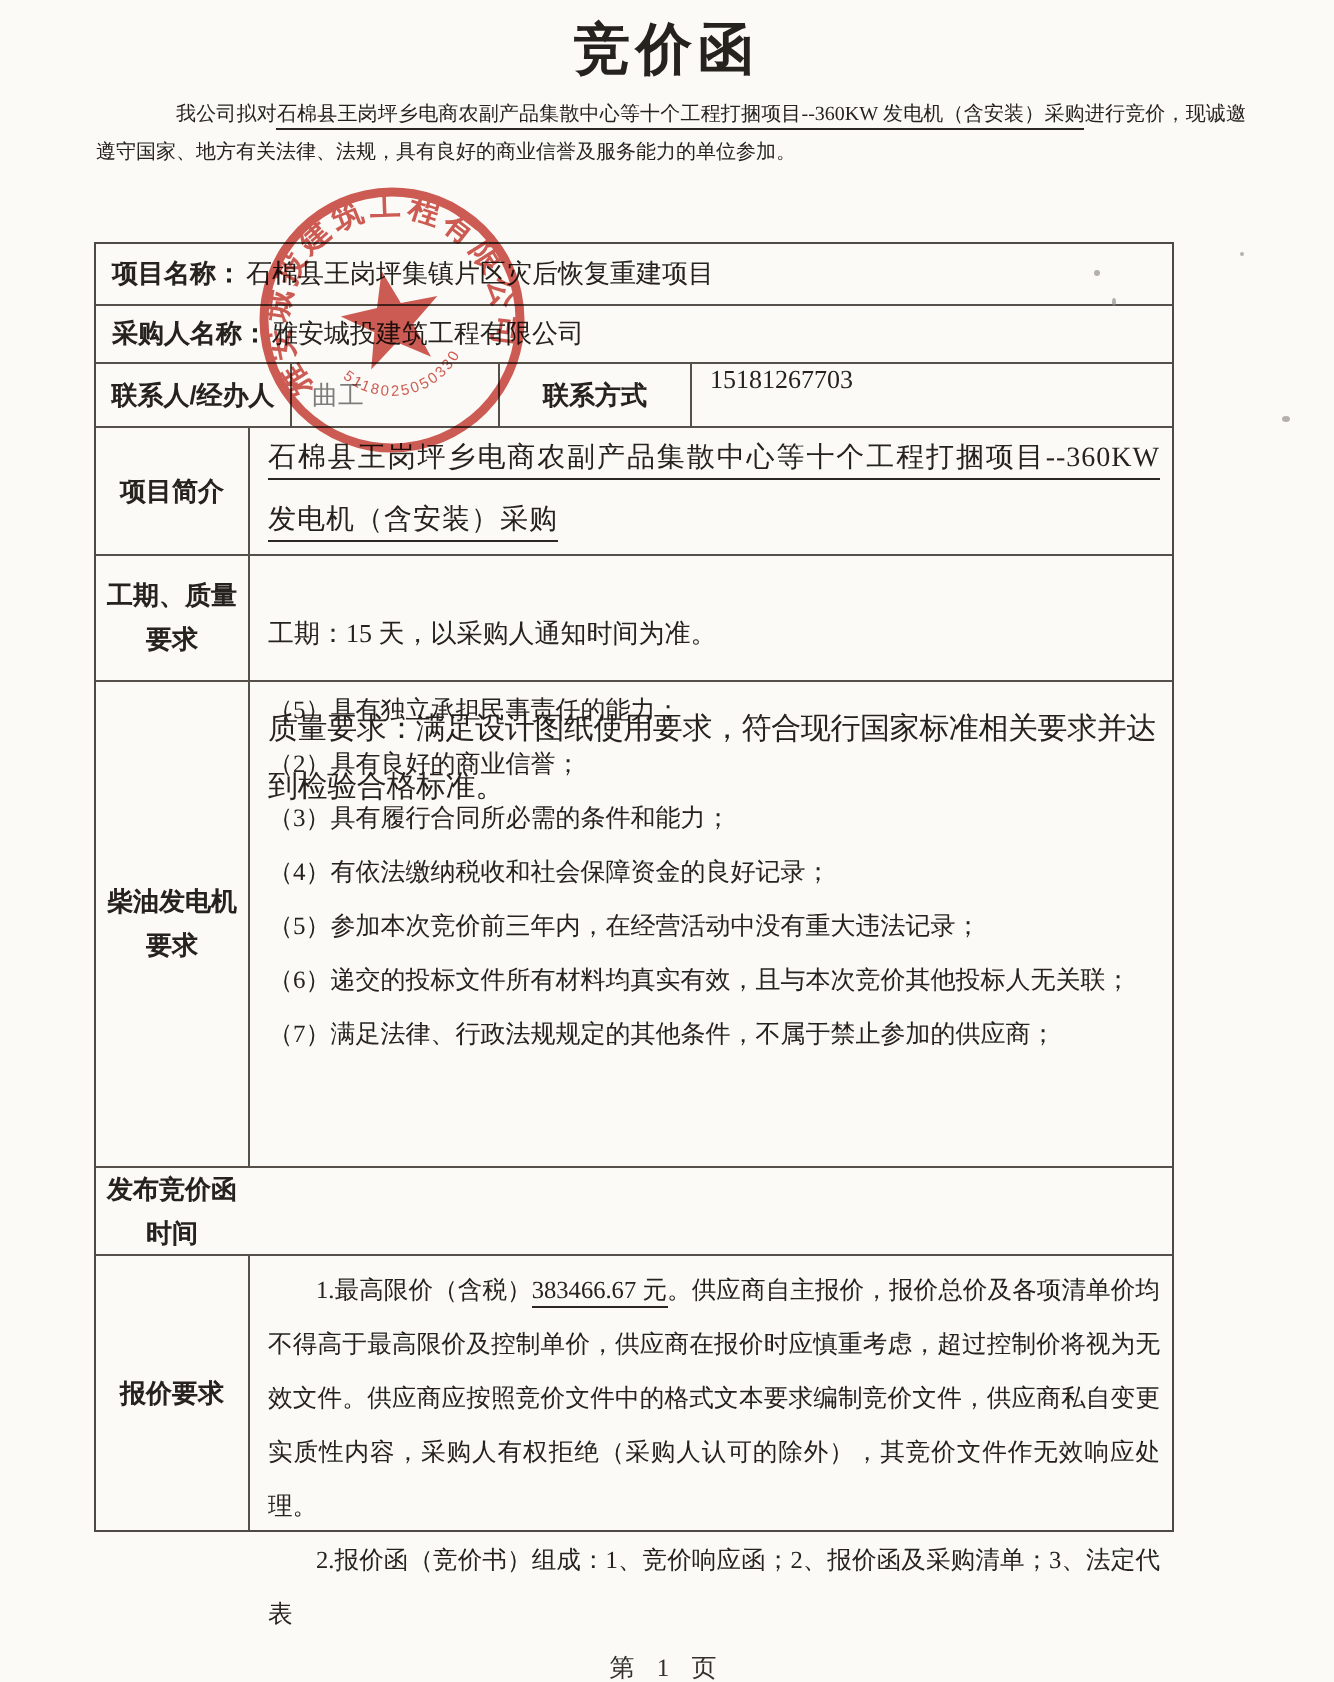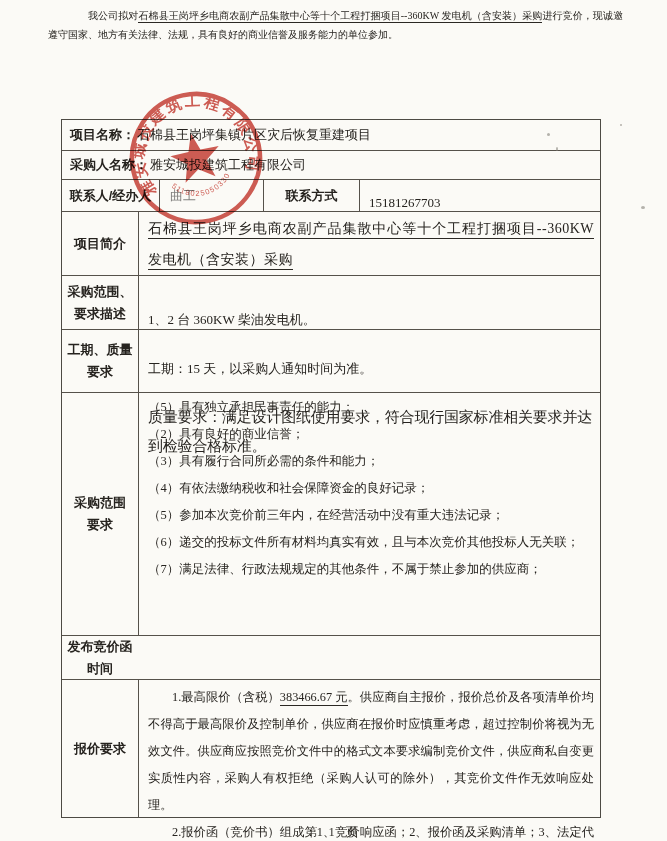--- a/index.html
+++ b/index.html
@@ -27,40 +27,40 @@
     margin:6px 44px 0 48px;
     font-size:10px;
     line-height:19px;
     text-align:justify;
     text-indent:40px;
   }
   .u{border-bottom:1px solid #2b2823;padding-bottom:1px;}
 
   .doc-table{
     position:absolute;
-    left:61px;top:113px;
+    left:47px;top:113px;
     width:538px;
     border:1.4px solid #4d4a44;
     background:transparent;
     font-size:13px;
   }
   .trow{display:flex;box-sizing:border-box;}
   .trow + .trow{border-top:1px solid #55514a;}
   .cell{box-sizing:border-box;min-width:0;}
   .cell + .cell{border-left:1px solid #55514a;}
   .lbl{
     width:76px;flex:0 0 76px;
     display:flex;flex-direction:column;align-items:center;justify-content:center;
     text-align:center;
     font-weight:bold;
     font-family:"Liberation Sans","DejaVu Sans",sans-serif;
     font-size:13px;line-height:22px;
     padding:0 2px;
   }
-  .val{flex:1;padding:0 6px 0 9px;display:flex;flex-direction:column;justify-content:flex-end;}
+  .val{flex:1;padding:0 6px 0 9px;display:flex;flex-direction:column;justify-content:flex-start;}
   .fullcell{flex:1;display:flex;align-items:center;padding:0 6px 0 8px;}
   .fullcell .rowlabel{font-weight:bold;font-family:"Liberation Sans","DejaVu Sans",sans-serif;margin-right:2px;white-space:nowrap;}
 
   .r1{height:30px;} .r2{height:29px;} .r3{height:32px;}
   .r4{height:64px;} .r5{height:54px;} .r6{height:63px;}
   .r7{height:243px;} .r8{height:44px;} .r9{height:138px;}
 
   .c-contact-lbl{width:97px;flex:0 0 97px;}
   .c-contact-name{width:104px;flex:0 0 104px;display:flex;align-items:center;padding-left:10px;}
   .c-method-lbl{width:96px;flex:0 0 96px;}
@@ -104,20 +104,21 @@
   .sp1{left:547px;top:127px;width:3px;height:3px;}
   .sp2{left:556px;top:141px;width:2px;height:4px;}
   .sp3{left:641px;top:200px;width:4px;height:3px;}
   .sp4{left:620px;top:118px;width:2px;height:2px;}
 </style>
 </head>
 <body>
 
 <div class="page">
 
+  <h1 class="doc-title">竞价函</h1>
 
   <p class="intro"><span>我公司拟对</span><span class="u">石棉县王岗坪乡电商农副产品集散中心等十个工程打捆项目--360KW 发电机（含安装）采购</span><span>进行竞价，现诚邀遵守国家、地方有关法律、法规，具有良好的商业信誉及服务能力的单位参加。</span></p>
 
   <div class="doc-table">
 
     <div class="trow r1">
       <div class="cell fullcell">
         <span class="rowlabel">项目名称：</span>
         <span>石棉县王岗坪集镇片区灾后恢复重建项目</span>
       </div>
@@ -141,44 +142,35 @@
         </div>
     </div>
 
     <div class="trow r4">
       <div class="cell lbl">项目简介</div>
       <div class="cell val">
         <div class="brief-text"><span class="u">石棉县王岗坪乡电商农副产品集散中心等十个工程打捆项目--360KW 发电机（含安装）采购</span></div>
       </div>
     </div>
 
-    <div class="trow r5">
-      <div class="cell lbl">
-        <span>采购范围、</span>
-        <span>要求描述</span>
-      </div>
-      <div class="cell val">
-        <span class="scope-text">1、2 台 360KW 柴油发电机。</span>
-      </div>
-    </div>
 
     <div class="trow r6">
       <div class="cell lbl">
         <span>工期、质量</span>
         <span>要求</span>
       </div>
       <div class="cell val sched">
         <div class="sched-line">工期：15 天，以采购人通知时间为准。</div>
         <div class="sched-line tight">质量要求：满足设计图纸使用要求，符合现行国家标准相关要求并达到检验合格标准。</div>
       </div>
     </div>
 
     <div class="trow r7">
       <div class="cell lbl">
-        <span>采购范围</span>
+        <span>柴油发电机</span>
         <span>要求</span>
       </div>
       <div class="cell val quals">
         <p class="qual-item">（5）具有独立承担民事责任的能力；</p>
         <p class="qual-item">（2）具有良好的商业信誉；</p>
         <p class="qual-item">（3）具有履行合同所必需的条件和能力；</p>
         <p class="qual-item">（4）有依法缴纳税收和社会保障资金的良好记录；</p>
         <p class="qual-item">（5）参加本次竞价前三年内，在经营活动中没有重大违法记录；</p>
         <p class="qual-item">（6）递交的投标文件所有材料均真实有效，且与本次竞价其他投标人无关联；</p>
         <p class="qual-item">（7）满足法律、行政法规规定的其他条件，不属于禁止参加的供应商；</p>

